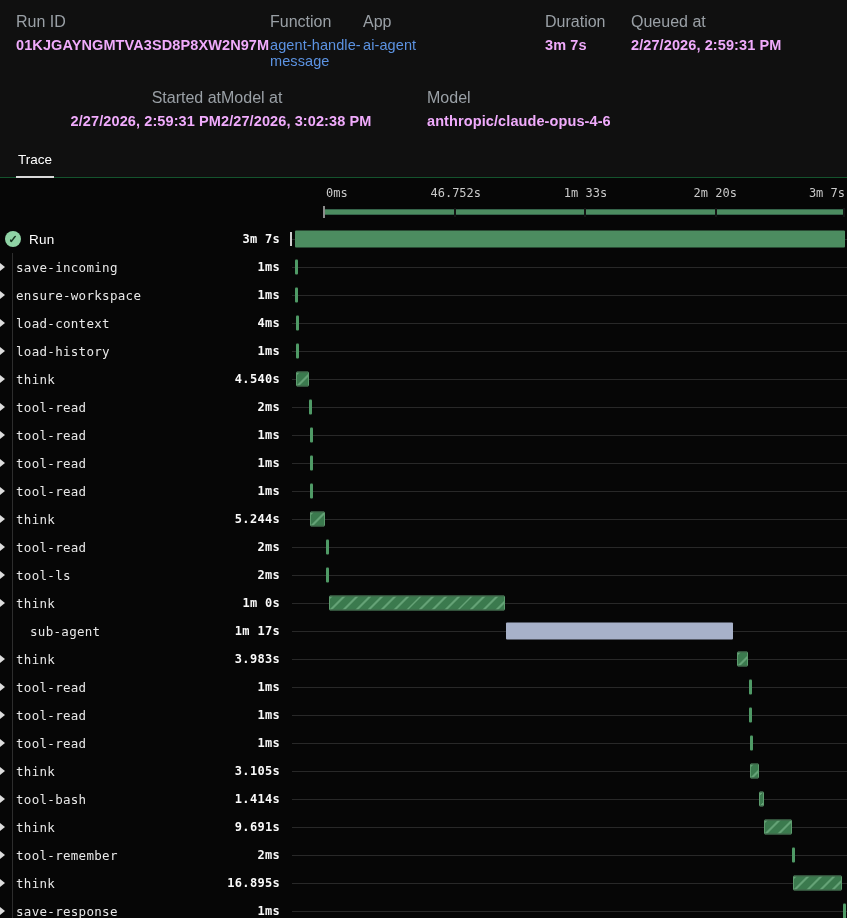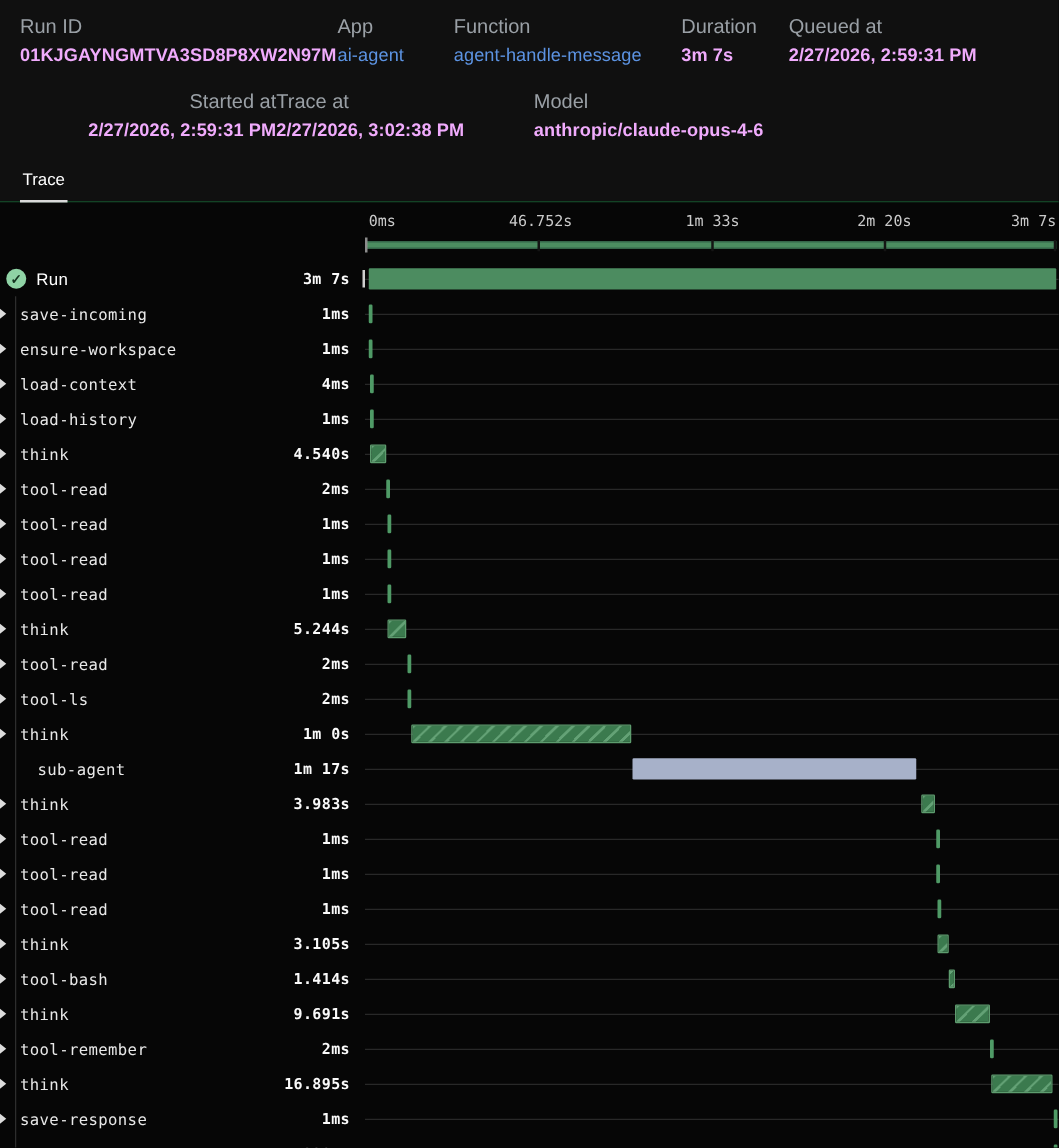--- a/index.html
+++ b/index.html
@@ -21,21 +21,21 @@
   #hrow2 .field:nth-child(2){ width:206px; }
 
   
   .tabs { padding-left:16px; border-bottom:1px solid #14532d; }
   .tab { display:inline-block; padding:3px 2px 9px 2px; font-size:13.5px; color:#ffffff;
          border-bottom:2px solid #d9d9d9; margin-bottom:-1px; cursor:pointer; }
 
   
   .trace { background:#060606; }
 
-  .axis-hdr { display:flex; height:47px; }
+  .axis-hdr { display:flex; height:47px;gap:31px; }
   .axis-left { width:290px; flex:none; }
   .axis-right { flex:1; position:relative; }
   .axis-inner { position:absolute; left:5px; right:2px; top:0; bottom:0; }
   .axis-label { position:absolute; top:8px; font:12px "DejaVu Sans Mono", monospace;
                 color:#c9c9c9; white-space:nowrap; transform:translateX(-50%); }
   .axis-label.left  { transform:none; }
   .axis-label.right { transform:translateX(-100%); }
 
   #minimap { position:absolute; left:-3px; right:0; top:29px; height:11px; }
   .mm-bar { position:absolute; left:0; right:0; top:2px; height:6px; background:#4c8c60;
@@ -80,47 +80,47 @@
 <body>
 
 <div class="top">
   <div class="hrow" id="hrow1">
   <div class="field">
     <div class="field-label">Run ID</div>
     <div class="field-value">01KJGAYNGMTVA3SD8P8XW2N97M</div>
   </div>
 
   <div class="field">
+    <div class="field-label">Function</div>
+    <div class="field-value link">agent-handle-message</div>
+  </div>
+
+  <div class="field">
     <div class="field-label">App</div>
     <div class="field-value link">ai-agent</div>
   </div>
 
   <div class="field">
-    <div class="field-label">Function</div>
-    <div class="field-value link">agent-handle-message</div>
-  </div>
-
-  <div class="field">
     <div class="field-label">Duration</div>
     <div class="field-value">3m 7s</div>
   </div>
 
   <div class="field">
     <div class="field-label">Queued at</div>
     <div class="field-value">2/27/2026, 2:59:31 PM</div>
   </div>
 </div>
   <div class="hrow" id="hrow2">
   <div class="field">
     <div class="field-label">Started at</div>
     <div class="field-value">2/27/2026, 2:59:31 PM</div>
   </div>
 
   <div class="field">
-    <div class="field-label">Trace at</div>
+    <div class="field-label">Model at</div>
     <div class="field-value">2/27/2026, 3:02:38 PM</div>
   </div>
 
   <div class="field">
     <div class="field-label">Model</div>
     <div class="field-value">anthropic/claude-opus-4-6</div>
   </div>
 </div>
   <div class="tabs">
     <span class="tab">Trace</span>

